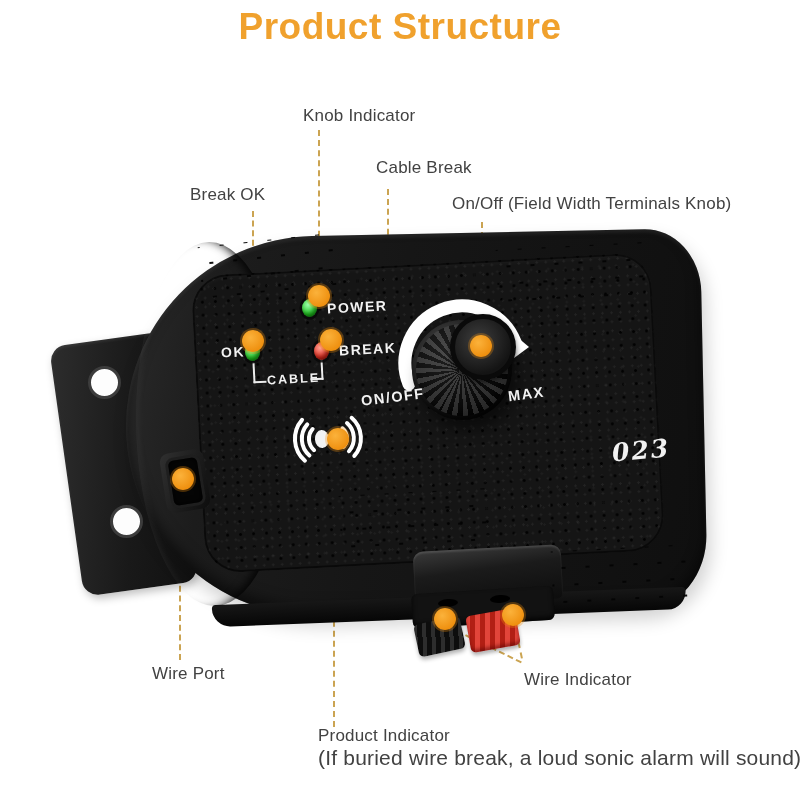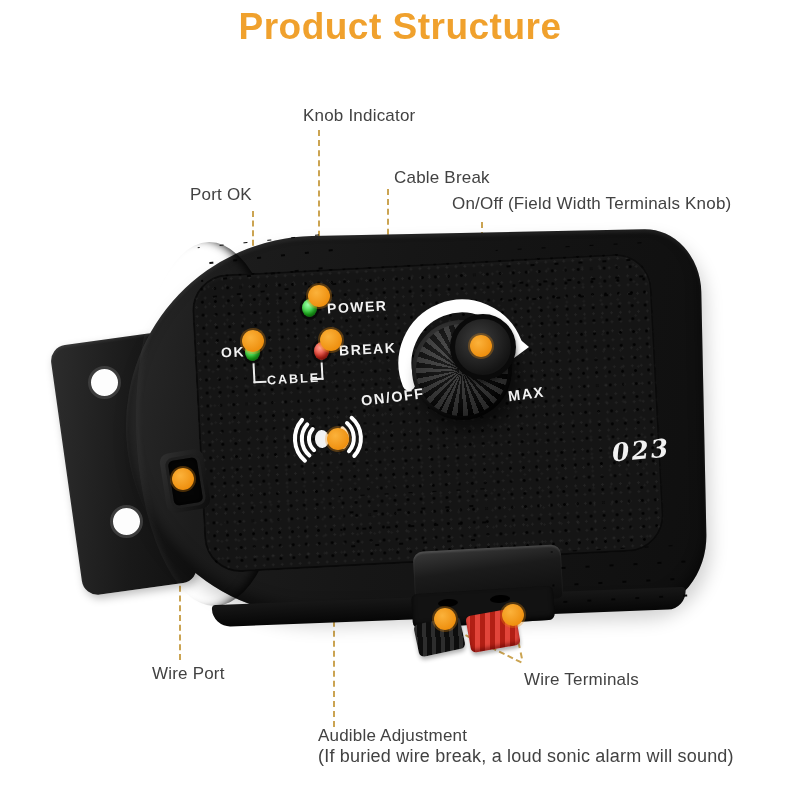--- a/index.html
+++ b/index.html
@@ -8,21 +8,21 @@
     font-family:"Liberation Sans",sans-serif;
   }
   
   .title{
     position:absolute;left:0;top:6px;width:800px;text-align:center;
     font-size:37px;font-weight:800;letter-spacing:.5px;color:#F0A12D;
   }
   .lbl{
     position:absolute;color:#424242;font-size:17px;letter-spacing:.2px;white-space:nowrap;
   }
-  .lbl.small{font-size:18px;}
+  .lbl.small{font-size:21px;}
   
   .dash-v{position:absolute;width:0;border-left:2px dashed #CBA452;}
   .dash-h{position:absolute;height:0;border-top:2px dashed #CBA452;}
   .dash-d{position:absolute;height:0;border-top:2px dashed #CBA452;transform-origin:0 0;}
   
   .odot{
     position:absolute;width:22px;height:22px;border-radius:50%;
     background:radial-gradient(circle at 38% 35%, #FBB23B, #EE8E0D 75%);
     box-shadow:0 0 0 2px rgba(238,142,13,.30);z-index:40;
   }
@@ -229,22 +229,22 @@
   <div class="odot" style="left:242px;top:330px;"></div>
   <div class="odot" style="left:320px;top:329px;"></div>
   <div class="odot" style="left:470px;top:335px;"></div>
   <div class="odot" style="left:327px;top:428px;"></div>
   <div class="odot" style="left:172px;top:468px;"></div>
   <div class="odot" style="left:434px;top:608px;"></div>
   <div class="odot" style="left:502px;top:604px;"></div>
 
   <div class="labels">
     <div class="lbl" style="left:303px;top:106px;">Knob Indicator</div>
-    <div class="lbl" style="left:376px;top:168px;margin-left:18px;">Cable Break</div>
-    <div class="lbl" style="left:190px;top:185px;">Port OK</div>
+    <div class="lbl" style="left:376px;top:158px;">Cable Break</div>
+    <div class="lbl" style="left:190px;top:185px;">Break OK</div>
     <div class="lbl" style="left:452px;top:194px;">On/Off (Field Width Terminals Knob)</div>
     <div class="lbl" style="left:152px;top:664px;">Wire Port</div>
-    <div class="lbl" style="left:524px;top:670px;">Wire Terminals</div>
-    <div class="lbl" style="left:318px;top:726px;">Audible Adjustment</div>
+    <div class="lbl" style="left:524px;top:670px;">Wire Indicator</div>
+    <div class="lbl" style="left:318px;top:726px;">Product Indicator</div>
     <div class="lbl small" style="left:318px;top:746px;">(If buried wire break, a loud sonic alarm will sound)</div>
   </div>
 
 </div>
 
 </body></html>

